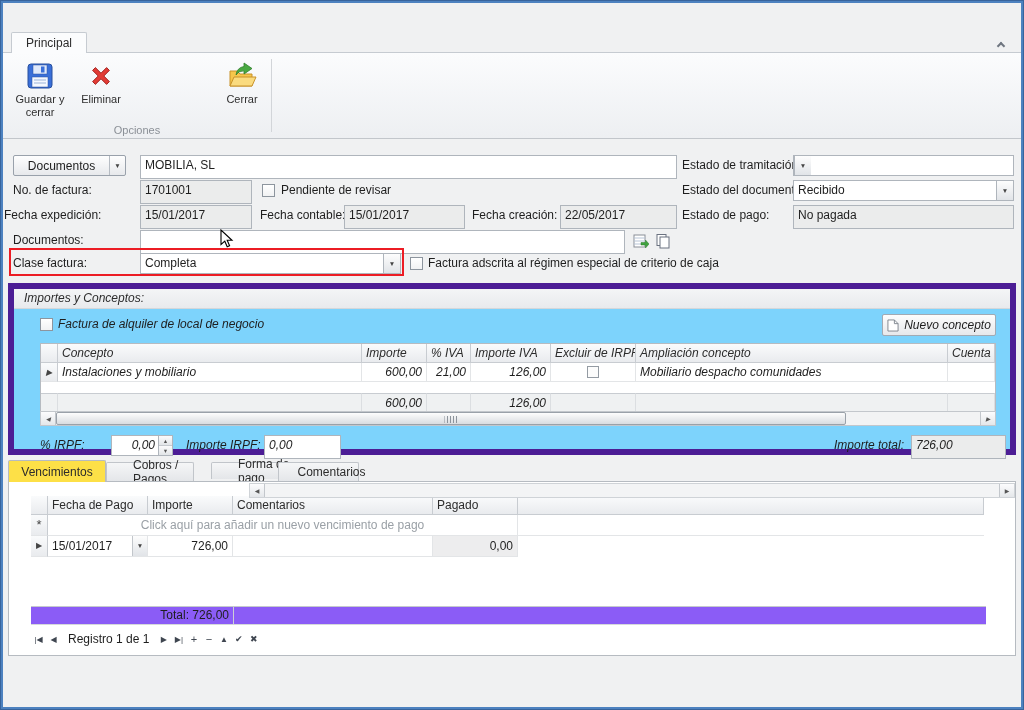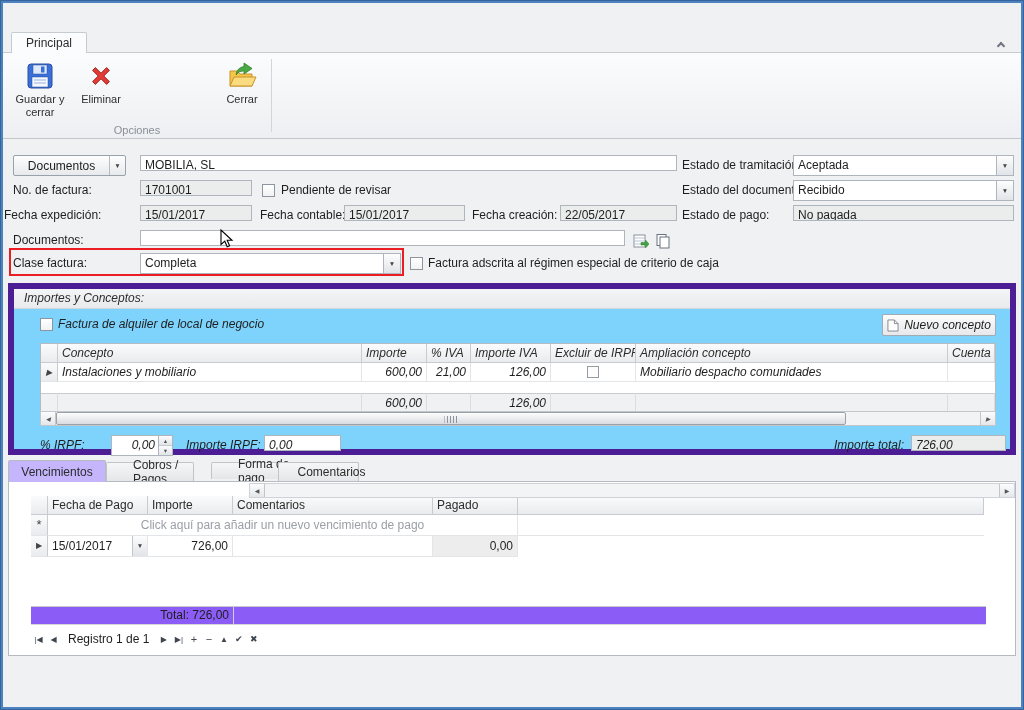--- a/index.html
+++ b/index.html
@@ -24,21 +24,21 @@
   .ribbon-collapse { position:absolute; right:12px; top:34px; width:16px; height:14px; display:flex; align-items:center; justify-content:center; }
   .chev { width:6px; height:6px; border-top:2px solid #6f7680; border-right:2px solid #6f7680; transform:rotate(-45deg); margin-top:3px; }
   .toolbar { position:absolute; left:0; right:0; top:49px; height:87px; background:linear-gradient(#fbfcfd,#edeff2); border-top:1px solid #c6cbd1; border-bottom:1px solid #c2c6cb; }
   .tbtn { position:absolute; top:4px; height:72px; display:flex; flex-direction:column; align-items:center; font-size:11px; line-height:1.2; text-align:center; color:#2f2f2f; }
   .ticon { height:34px; display:flex; align-items:center; justify-content:center; margin-top:2px; }
   .tgroup-label { position:absolute; left:0; width:268px; bottom:2px; text-align:center; font-size:11px; color:#8a8f96; }
   .tsep { position:absolute; left:268px; top:6px; bottom:6px; width:1px; background:#d2d5d9; }
 
   
   .lbl { position:absolute; height:21px; line-height:21px; white-space:nowrap; }
-  .fld { position:absolute; height:16px; border:1px solid #afb5bc; background:#fff; line-height:19px; padding:0 4px; white-space:nowrap; overflow:hidden; }
+  .fld { position:absolute; height:24px; border:1px solid #afb5bc; background:#fff; line-height:19px; padding:0 4px; white-space:nowrap; overflow:hidden; }
   .fld.ro { background:#ebecec; }
   .combo { position:absolute; height:21px; border:1px solid #afb5bc; background:#fff; display:flex; }
   .ctext { flex:1; line-height:19px; padding:0 4px; overflow:hidden; white-space:nowrap; }
   .cbtn { width:17px; border-left:1px solid #afb5bc; background:linear-gradient(#fdfdfd,#e1e4e8); display:flex; align-items:center; justify-content:center; font-size:6.5px; color:#444; }
   .cb { position:absolute; width:13px; height:13px; border:1px solid #8d959e; background:linear-gradient(#fff,#f1f2f3); }
   .splitbtn { position:absolute; height:21px; display:flex; border:1px solid #99a1ab; border-radius:2px; background:linear-gradient(#fefefe,#e7e9ec); }
   .splitbtn .main { flex:1; display:flex; align-items:center; justify-content:center; padding:0 8px; }
   .splitbtn .dd { width:16px; border-left:1px solid #b6bcc3; display:flex; align-items:center; justify-content:center; font-size:6.5px; color:#444; }
   .iconbtn { position:absolute; width:19px; height:19px; display:flex; align-items:center; justify-content:center; }
   .annotation { position:absolute; border:2px solid #ec1c24; z-index:50; pointer-events:none; }
@@ -77,21 +77,21 @@
 
   
   .spinner { position:absolute; height:21px; border:1px solid #afb5bc; background:#fff; display:flex; }
   .spinner .val { flex:1; text-align:right; padding:0 3px; line-height:19px; }
   .spinner .btns { width:14px; border-left:1px solid #afb5bc; display:flex; flex-direction:column; }
   .spinner .sb { flex:1; display:flex; align-items:center; justify-content:center; font-size:5.5px; color:#555; background:linear-gradient(#fbfbfc,#e2e5e8); }
   .spinner .sb.up { border-bottom:1px solid #c6cacf; }
 
   
   .tab { position:absolute; display:flex; align-items:center; justify-content:center; color:#2c2c2c; }
-  .tab.active { background:#c4b5fd; border:1px solid #b6bbc1; border-bottom:none; border-radius:2px 2px 0 0; z-index:3; }
+  .tab.active { background:#fde047; border:1px solid #b6bbc1; border-bottom:none; border-radius:2px 2px 0 0; z-index:3; }
   .tab.inactive { background:linear-gradient(#f5f6f7,#e4e6e9); border:1px solid #c1c5ca; border-bottom:none; border-radius:2px 2px 0 0;padding-left:26px; }
   .panel { position:absolute; background:#fff; border:1px solid #b6bbc1; }
 
   
   .vfooter { position:absolute; background:#8b5cf6; border-top:1px solid #c5c9cd; border-bottom:1px solid #d5d8db; }
   .total-cell { position:absolute; left:117px; width:86px; height:100%; text-align:right; line-height:17px; border-right:1px solid #cdd0d4; padding-right:4px; }
   .nav { position:absolute; display:flex; align-items:center; }
   .navbtn { min-width:15px; height:16px; display:flex; align-items:center; justify-content:center; font-size:8px; color:#3f4650; padding:0 1px; }
   .navbtn.big { font-size:11px; }
   .navlabel { padding:0 7px; }
@@ -147,21 +147,20 @@
     <div class="tsep"></div>
   </div>
 
   <div class="splitbtn" style="left:10px;top:152px;width:113px">
     <span class="main">Documentos</span>
     <span class="dd">▼</span>
   </div>
   <div class="fld" style="left:137px;top:152px;width:537px">MOBILIA, SL</div>
   <div class="lbl" style="left:679px;top:152px">Estado de tramitación:</div>
   <div class="combo" style="left:790px;top:152px;width:221px">
-    <span class="ctext">Aceptada</span>
     <span class="cbtn">▼</span>
   </div>
 
   <div class="lbl" style="left:10px;top:177px">No. de factura:</div>
   <div class="fld ro" style="left:137px;top:177px;width:112px">1701001</div>
   <div class="cb" style="left:259px;top:181px"></div>
   <div class="lbl" style="left:278px;top:177px">Pendiente de revisar</div>
   <div class="lbl" style="left:679px;top:177px">Estado del documento:</div>
   <div class="combo" style="left:790px;top:177px;width:221px">
     <span class="ctext">Recibido</span>

